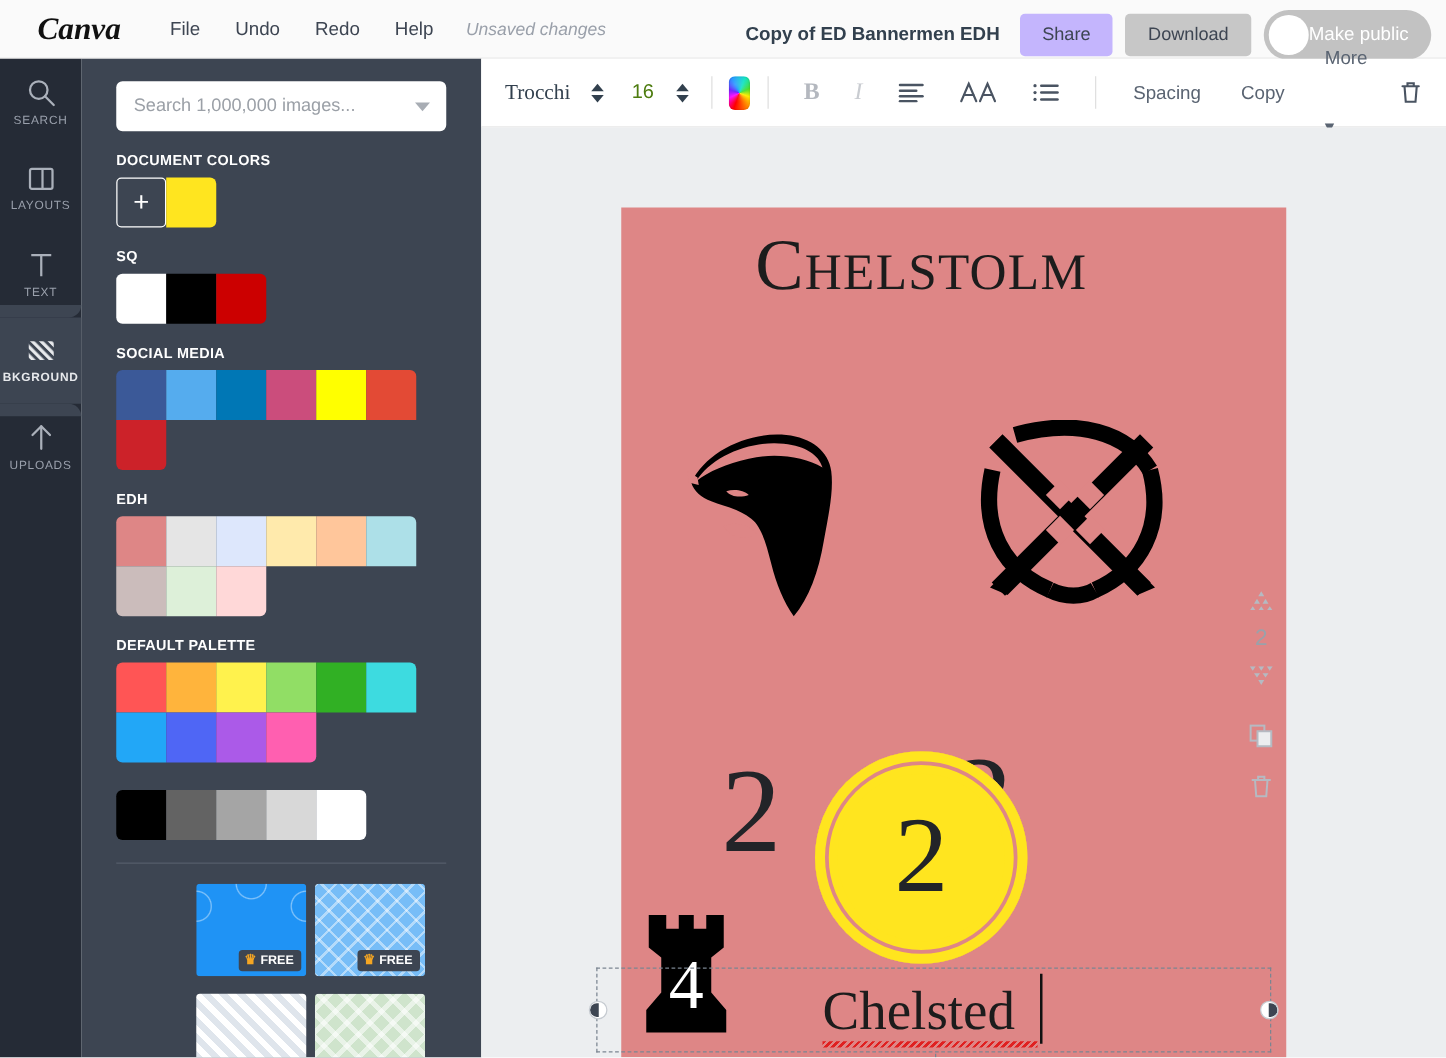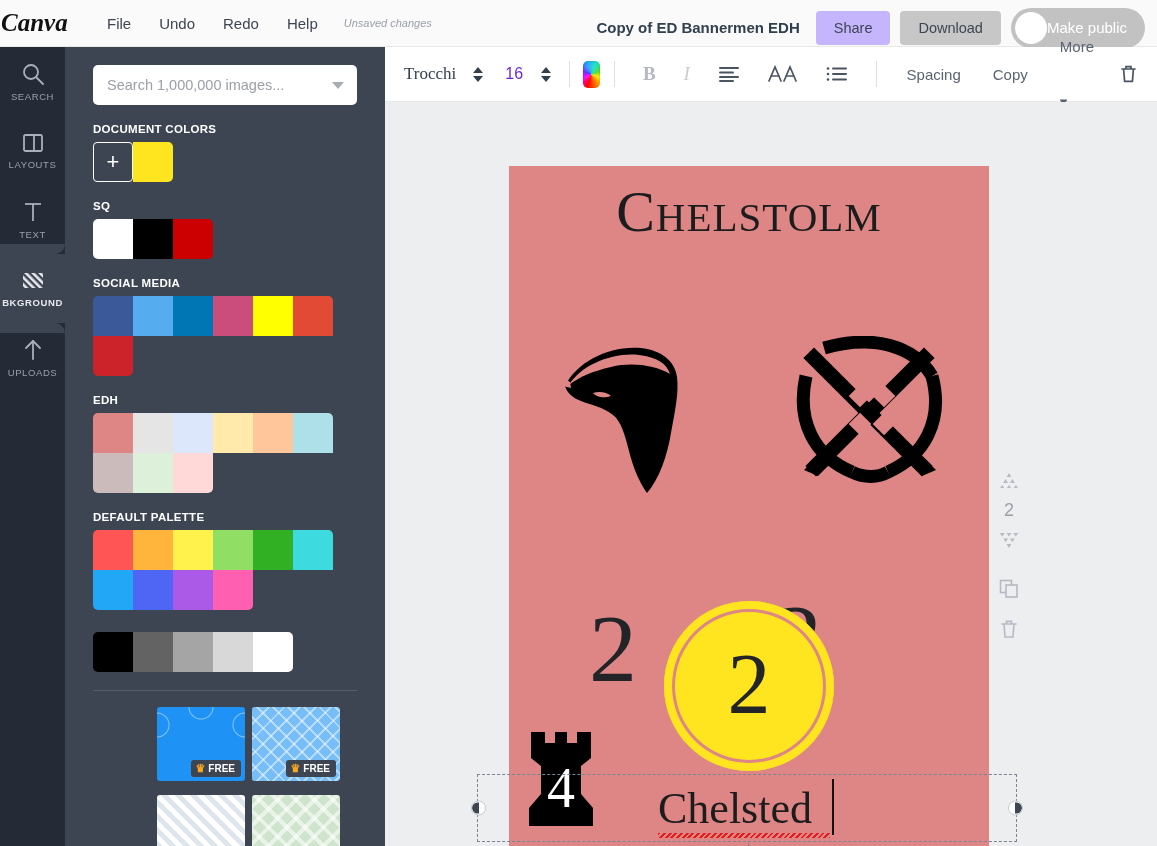--- a/index.html
+++ b/index.html
@@ -11,30 +11,30 @@
   }
   #app { position: relative; width: 1157px; height: 846px; }
 
   
   .header {
     position: absolute; left: 0; top: 0; width: 1157px; height: 47px;
     background: #fafafa; border-bottom: 1px solid #e8e8e8;
     display: flex; align-items: center;
   }
   .logo {
-    margin-left: 1px; width: 92px; height: 30px;
+    margin-left: 30px; width: 92px; height: 30px;
     display: flex; align-items: center; text-decoration: underline;
   }
   .logo svg { display: block; }
   .menu-item {
     font-size: 15px; color: #3d4552; padding: 0 14px; line-height: 47px;
     cursor: pointer;
   }
   .unsaved {
-    font-size: 11px; color: #9aa0aa; font-style: italic; margin-left: 12px;
+    font-size: 14px; color: #9aa0aa; font-style: italic; margin-left: 12px;
   }
   .header-right {
     position: absolute; right: 12px; top: 0; height: 55px;
     display: flex; align-items: center; gap: 10px;
   }
   .doc-title { font-size: 15px; font-weight: bold; color: #32404e; margin-right: 6px; }
   .btn-grey {
     background: #c7c7c7; color: #3d4552; border: none; border-radius: 4px;
     font-size: 14.5px; padding: 9px 18px; cursor: pointer;
     font-family: "Liberation Sans", sans-serif;
@@ -141,21 +141,21 @@
     font-family: "Liberation Serif", serif; font-size: 17px; color: #32404e;
     margin-left: 19px; width: 110px; cursor: pointer;
   }
   .stepper {
     display: flex; flex-direction: column; align-items: center; gap: 3px;
     cursor: pointer; margin-right: 4px;
   }
   .stepper .up { width:0;height:0;border-left:5px solid transparent;border-right:5px solid transparent;border-bottom:6px solid #32404e; }
   .stepper .dn { width:0;height:0;border-left:5px solid transparent;border-right:5px solid transparent;border-top:6px solid #32404e; }
   .font-size {
-    font-size: 16px; color: #6d28d9; width: 56px; text-align: left;
+    font-size: 16px; color: #4d7c0f; width: 56px; text-align: left;
     margin-left: 18px; cursor: pointer;
   }
   .tb-sep { width: 1px; height: 26px; background: #e0e0e0; margin: 0 14px; }
   .color-chip {
     width: 27px; height: 27px; border-radius: 5px; cursor: pointer;
     background:
       radial-gradient(circle at 30% 25%, rgba(255,255,255,.25), transparent 60%),
       conic-gradient(from 200deg, #ff0000, #ff00ff, #5a00ff, #0088ff, #00e0c0, #44dd22, #ffee00, #ff7700, #ff0000);
     box-shadow: inset 0 0 0 1px rgba(0,0,0,.06);
   }
@@ -170,21 +170,21 @@
     line-height: 55px;
   }
   .tb-right { margin-left: auto; display: flex; align-items: center; }
 
   
   .canvas-area {
     position: absolute; left: 385px; top: 102px; width: 772px; height: 744px;
     background: #eceef0; overflow: hidden;
   }
   .page {
-    position: absolute; left: 124px; top: 64px; width: 480px; height: 680px;
+    position: absolute; left: 112px; top: 64px; width: 532px; height: 680px;
     background: #de8686;
   }
   .page-title {
     position: absolute; left: 0; top: 12px; width: 480px; text-align: center;
     font-family: "Liberation Serif", serif; font-size: 58px;
     font-variant: small-caps; color: #1c1c1c; letter-spacing: 1px;
     white-space: nowrap;
   }
   .glyph-horse { position: absolute; left: 50px; top: 175px; }
   .glyph-swords { position: absolute; left: 285px; top: 170px; }

